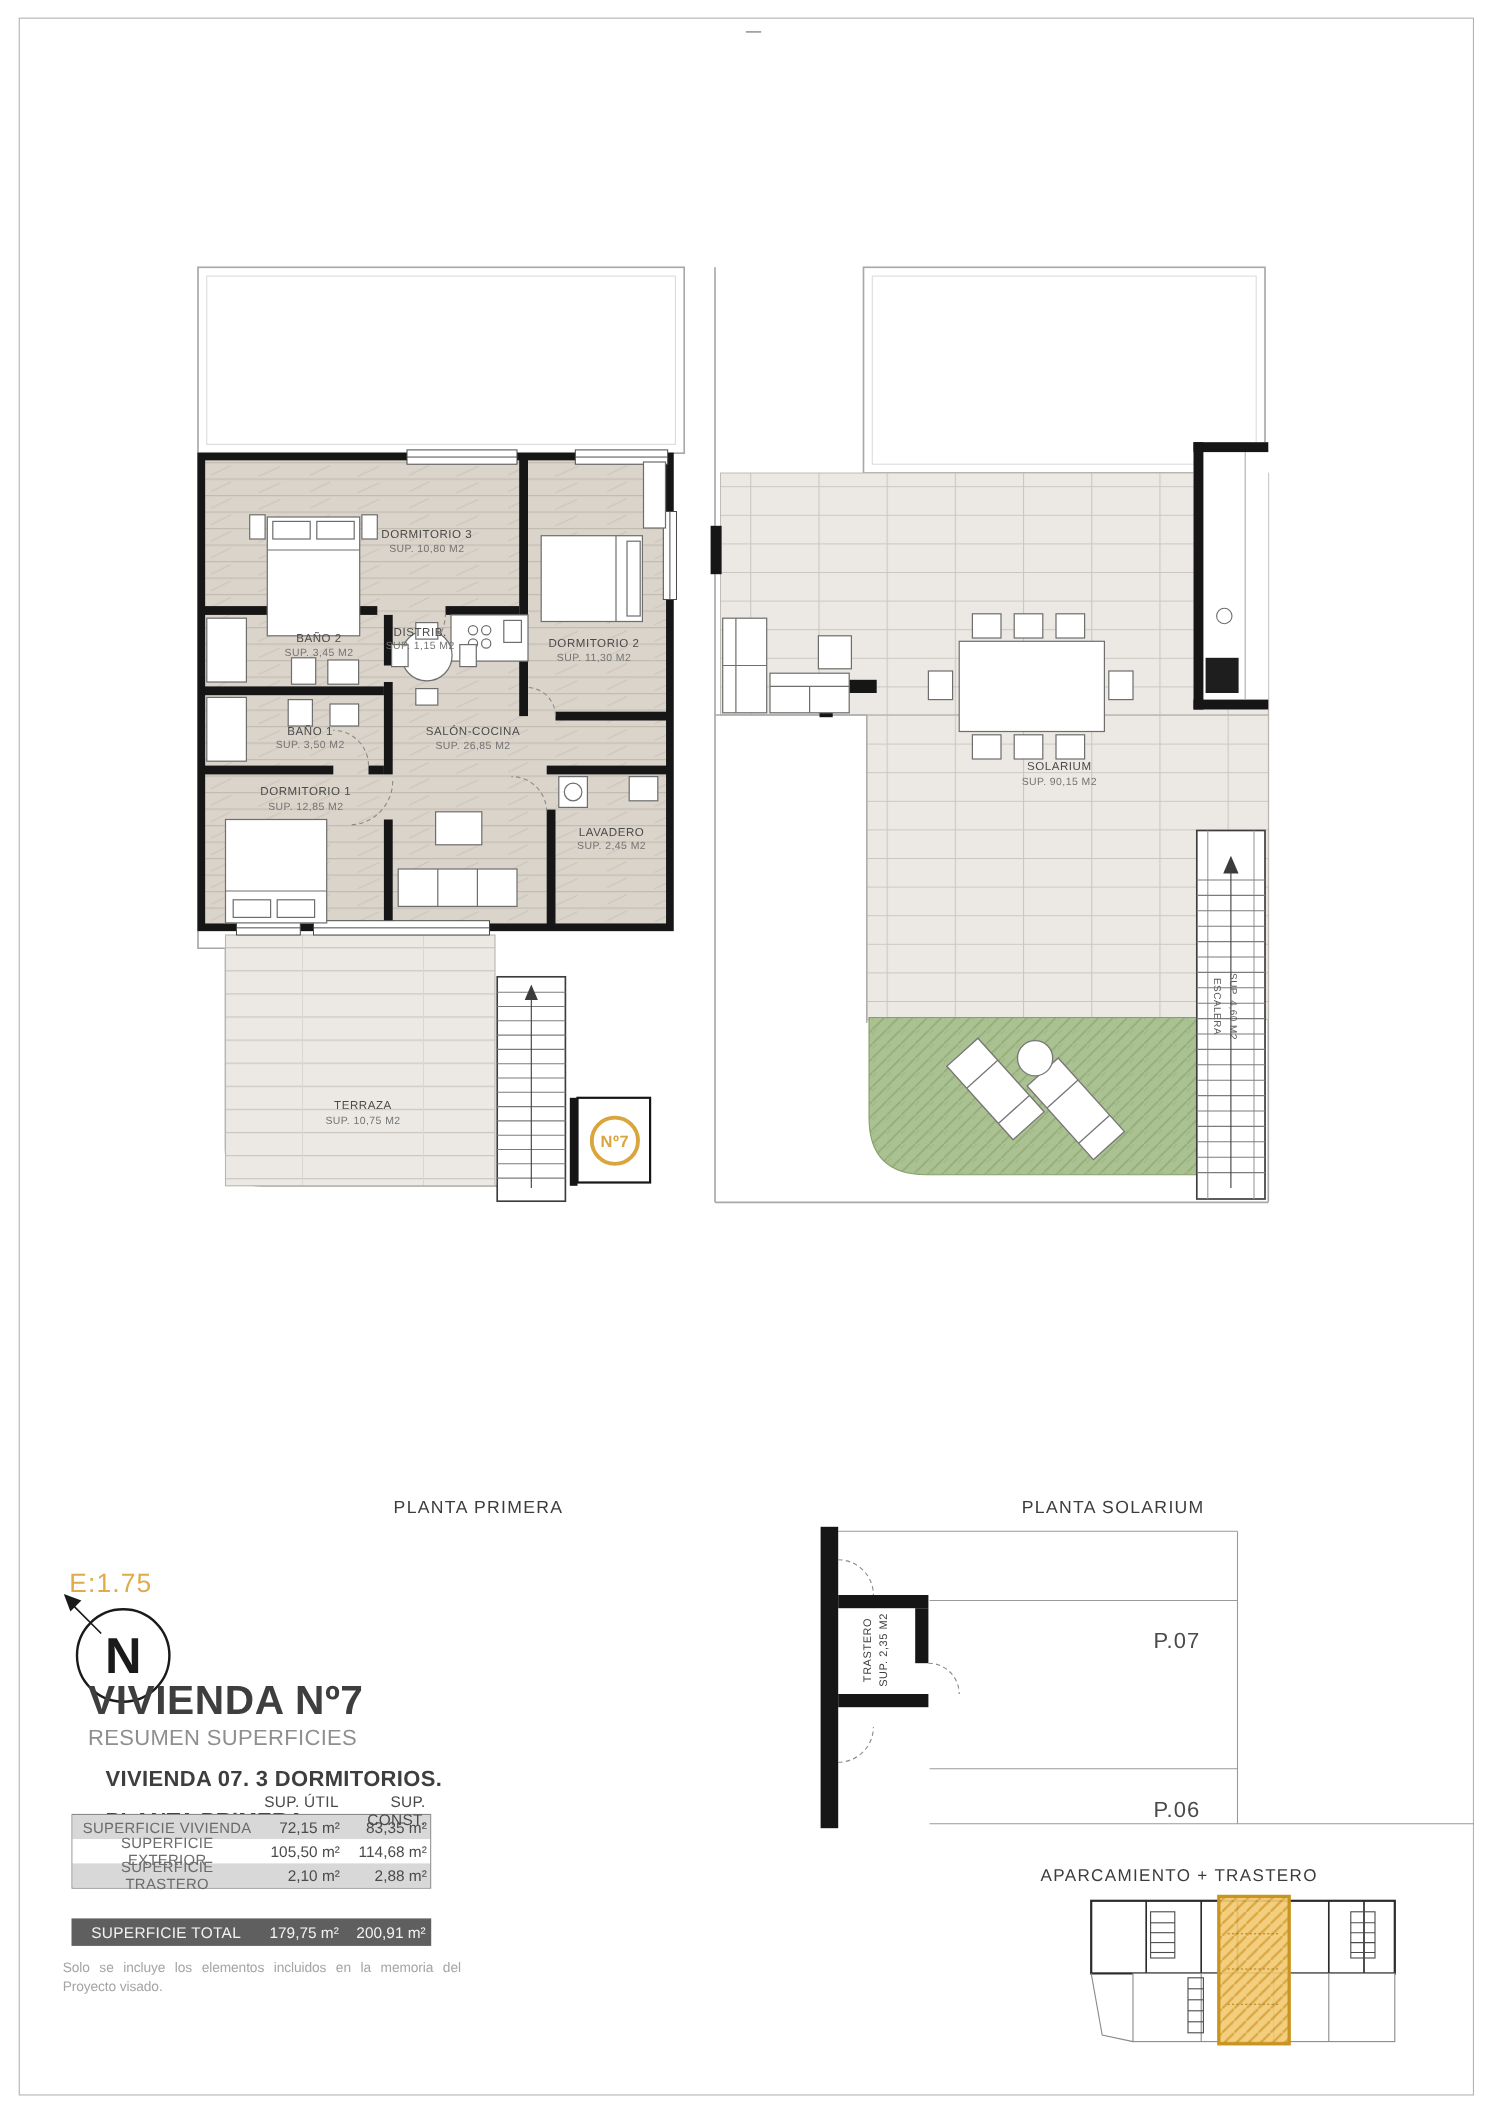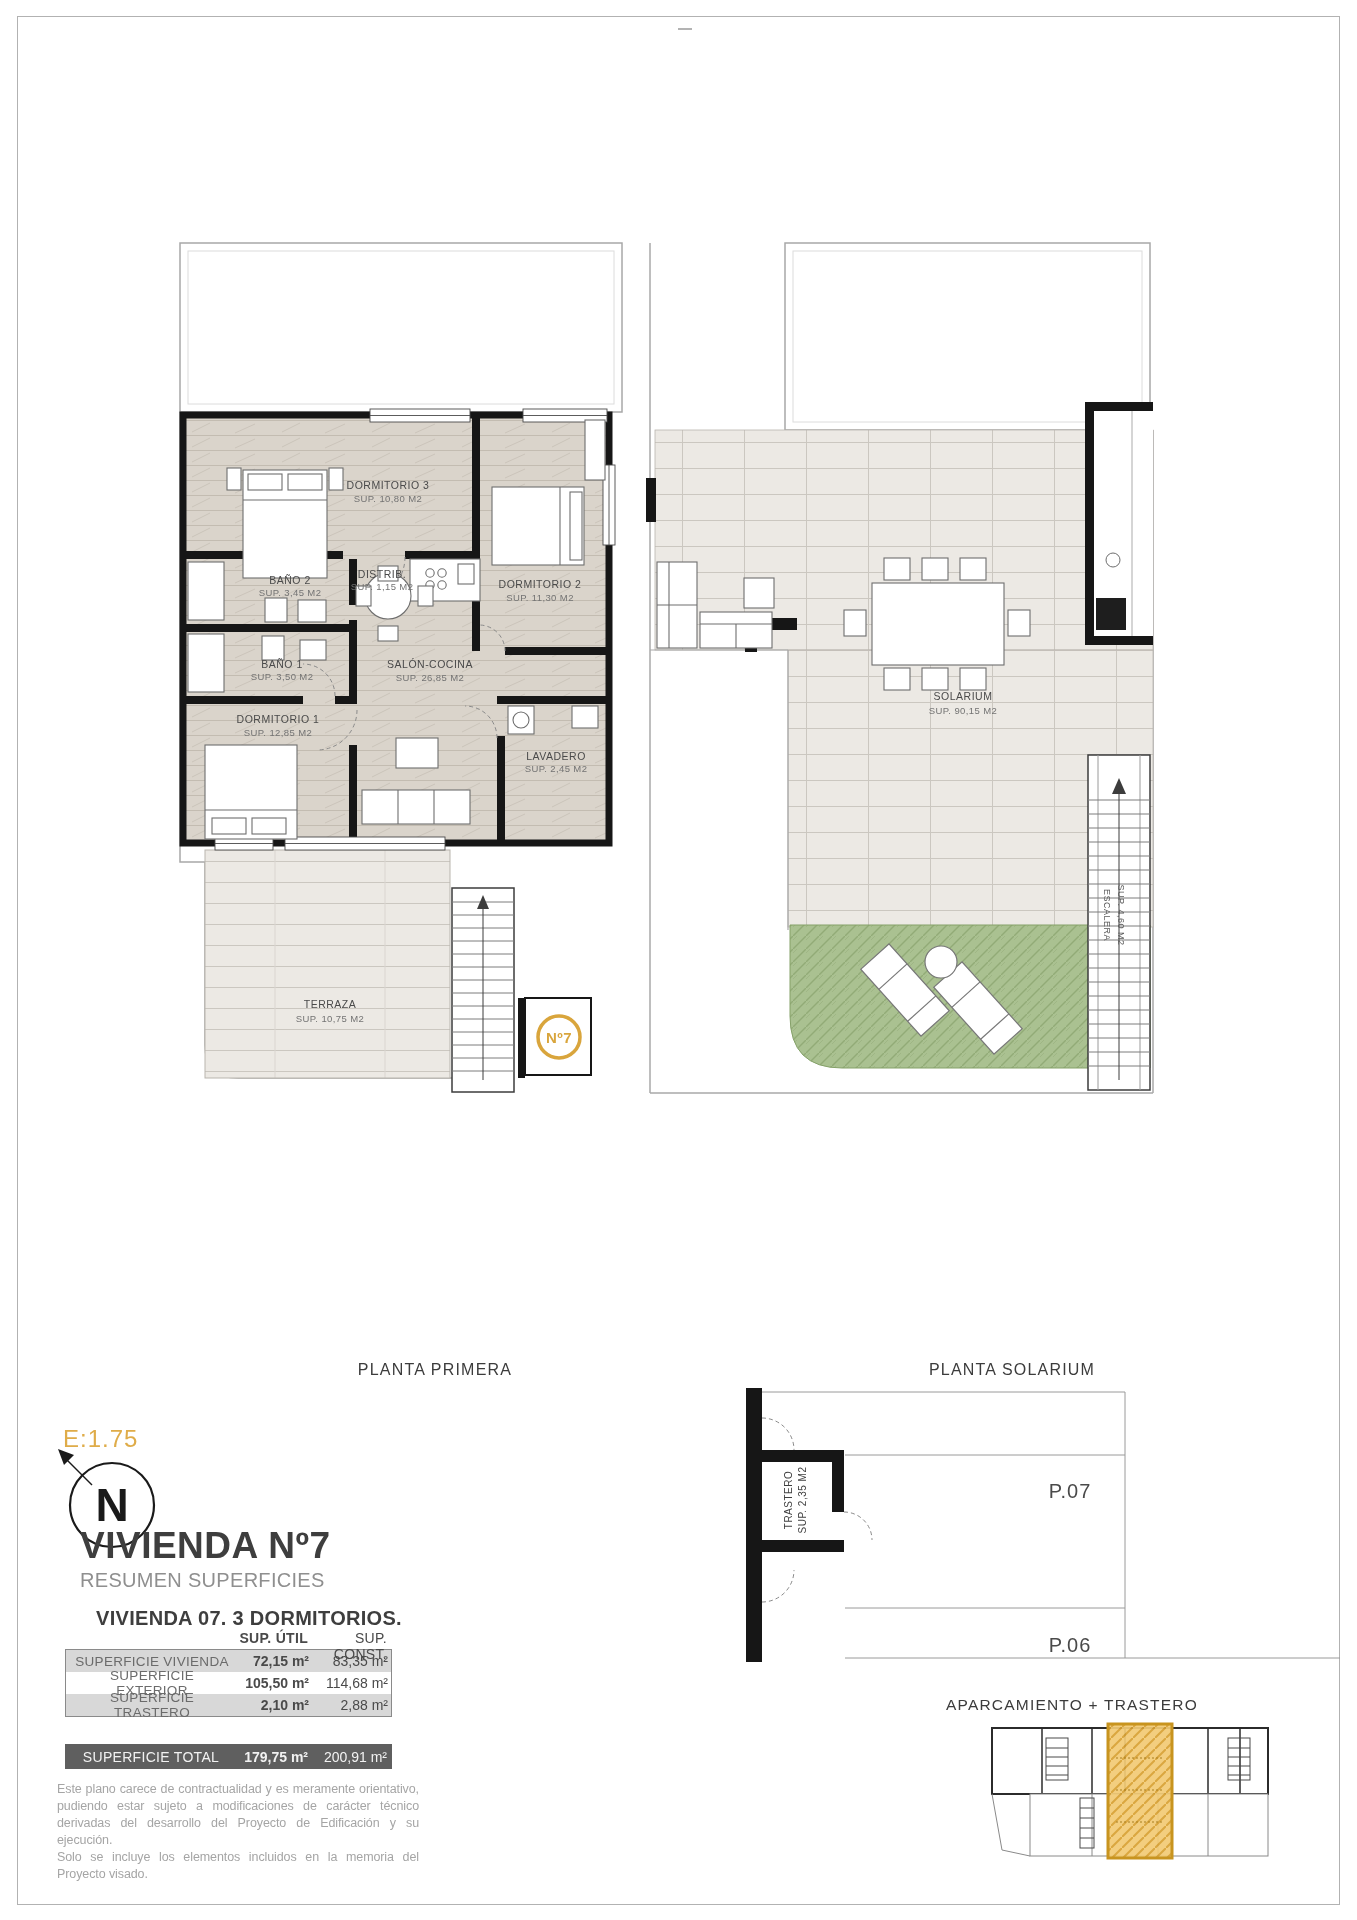--- a/index.html
+++ b/index.html
@@ -28,21 +28,21 @@
                         line-height:22px;letter-spacing:.3px;}
 
   .surface-table{position:absolute;left:65px;top:1630px;width:327px;}
   .tbl-header{display:flex;height:16px;margin-bottom:3px;font-size:13.5px;color:#5C5C5C;
               letter-spacing:.3px;}
   .tbl-body{border:1.5px solid #8A8A8A;}
   .tbl-row{display:flex;height:22px;align-items:center;font-size:13.5px;}
   .tbl-row:nth-child(odd){background:#D8D8D8;}
   .tbl-row:nth-child(even){background:#FFFFFF;}
   .col-label{flex:0 0 158px;text-align:center;padding-left:7px;color:#6B6B6B;letter-spacing:.3px;}
-  .col-util{flex:0 0 78px;text-align:right;color:#4A4A4A;font-size:14px;font-weight:bold;}
+  .col-util{flex:0 0 78px;text-align:right;color:#4A4A4A;font-size:14px;}
   .col-const{flex:0 0 79px;text-align:right;padding-right:5px;color:#4A4A4A;font-size:14px;}
   .tbl-total{position:absolute;left:65px;top:1744px;width:327px;height:25px;background:#5F5F5F;
              display:flex;align-items:center;font-size:14px;}
   .tbl-total .col-label{color:#F2F2F2;}
   .tbl-total .col-util,.tbl-total .col-const{color:#F2F2F2;}
 
   .disclaimer{position:absolute;left:57px;top:1781px;width:362px;color:#A5A5A5;
               font-size:12.5px;line-height:17px;text-align:justify;letter-spacing:-.1px;}
   .disclaimer p{margin:0;}
 </style>
@@ -443,15 +443,14 @@
   </div>
 </div>
 
 <div class="tbl-total">
   <span class="col-label">SUPERFICIE TOTAL</span>
   <span class="col-util">179,75 m²</span>
   <span class="col-const">200,91 m²</span>
 </div>
 
 <div class="disclaimer">
-  <p>Este plano carece de contractualidad y es meramente orientativo, pudiendo estar sujeto a modificaciones de carácter técnico derivadas del desarrollo del Proyecto de Edificación y su ejecución.</p>
   <p>Solo se incluye los elementos incluidos en la memoria del Proyecto visado.</p>
 </div>
 
 </body></html>

